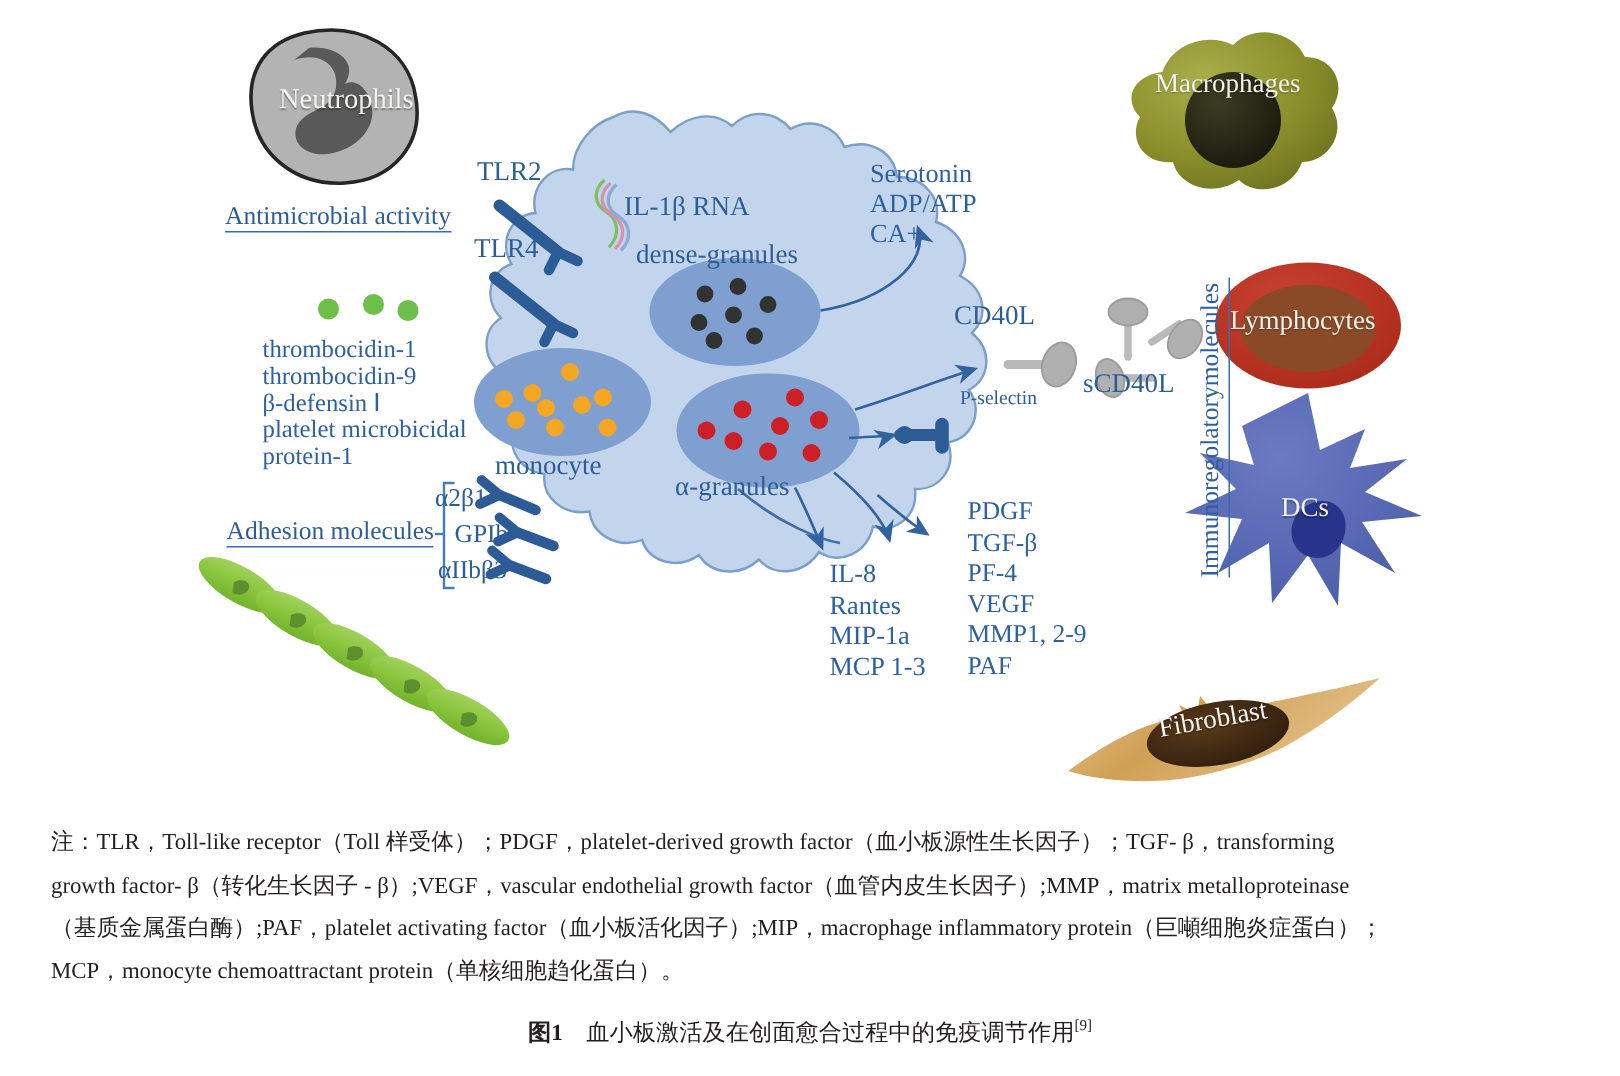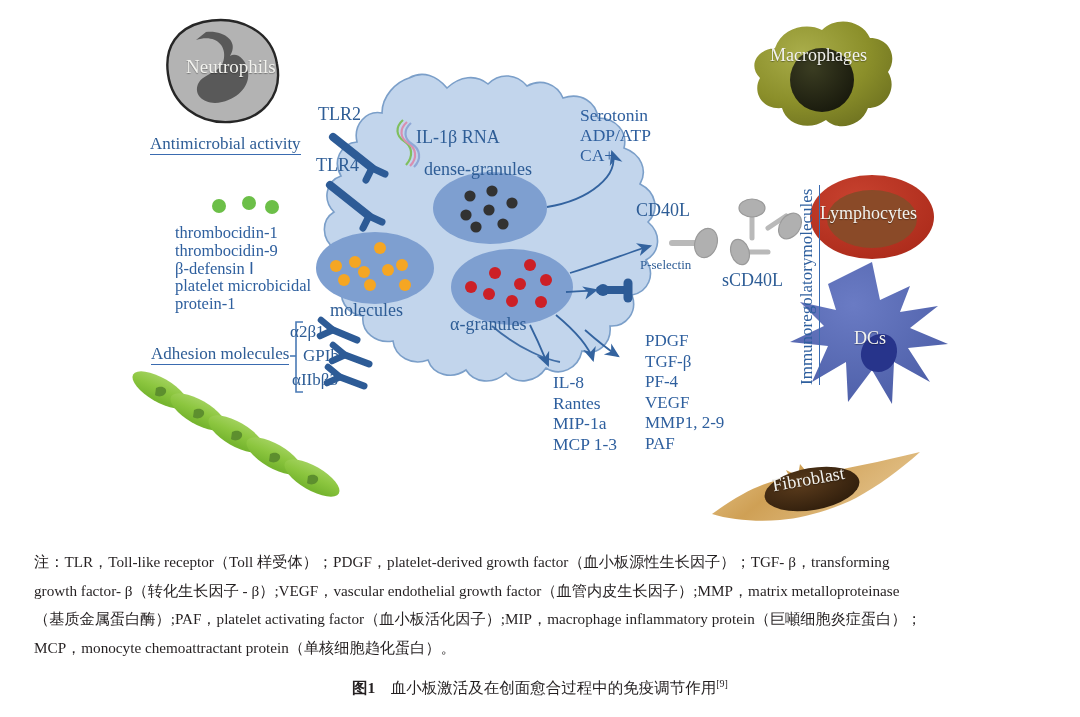--- a/index.html
+++ b/index.html
@@ -262,26 +262,26 @@
   <div class="lbl under" style="left:151px;top:344px;font-size:17px;">Adhesion molecules</div>
 
   <div class="vertlabel" style="left:797px;top:185px;font-size:17px;height:200px;">Immunoregolatorymolecules</div>
 
   <div class="lbl" style="left:318px;top:104px;font-size:18px;">TLR2</div>
   <div class="lbl" style="left:316px;top:155px;font-size:18px;">TLR4</div>
   <div class="lbl" style="left:290px;top:322px;font-size:17px;">α2β1</div>
   <div class="lbl" style="left:303px;top:346px;font-size:17px;">GPIb</div>
   <div class="lbl" style="left:292px;top:370px;font-size:17px;">αIIbβ3</div>
   <div class="lbl" style="left:636px;top:200px;font-size:18px;">CD40L</div>
-  <div class="lbl" style="left:722px;top:245px;font-size:18px;margin-top:25px;">sCD40L</div>
+  <div class="lbl" style="left:722px;top:245px;font-size:18px;">sCD40L</div>
   <div class="lbl" style="left:640px;top:258px;font-size:13px;">P-selectin</div>
 
   <div class="lbl" style="left:416px;top:127px;font-size:18px;">IL-1β RNA</div>
   <div class="lbl" style="left:424px;top:159px;font-size:18px;">dense-granules</div>
-  <div class="lbl" style="left:330px;top:300px;font-size:18px;">molecules</div>
+  <div class="lbl" style="left:330px;top:300px;font-size:18px;">monocyte</div>
   <div class="lbl" style="left:450px;top:314px;font-size:18px;">α-granules</div>
 
   <div style="position:absolute;left:175px;top:224px;font-size:16.5px;color:#2e5f9e;line-height:17.8px;font-family:'Liberation Serif',serif;">
     <div>thrombocidin-1</div>
     <div>thrombocidin-9</div>
     <div>β-defensin Ⅰ</div>
     <div>platelet microbicidal</div>
     <div>protein-1</div>
   </div>
 

